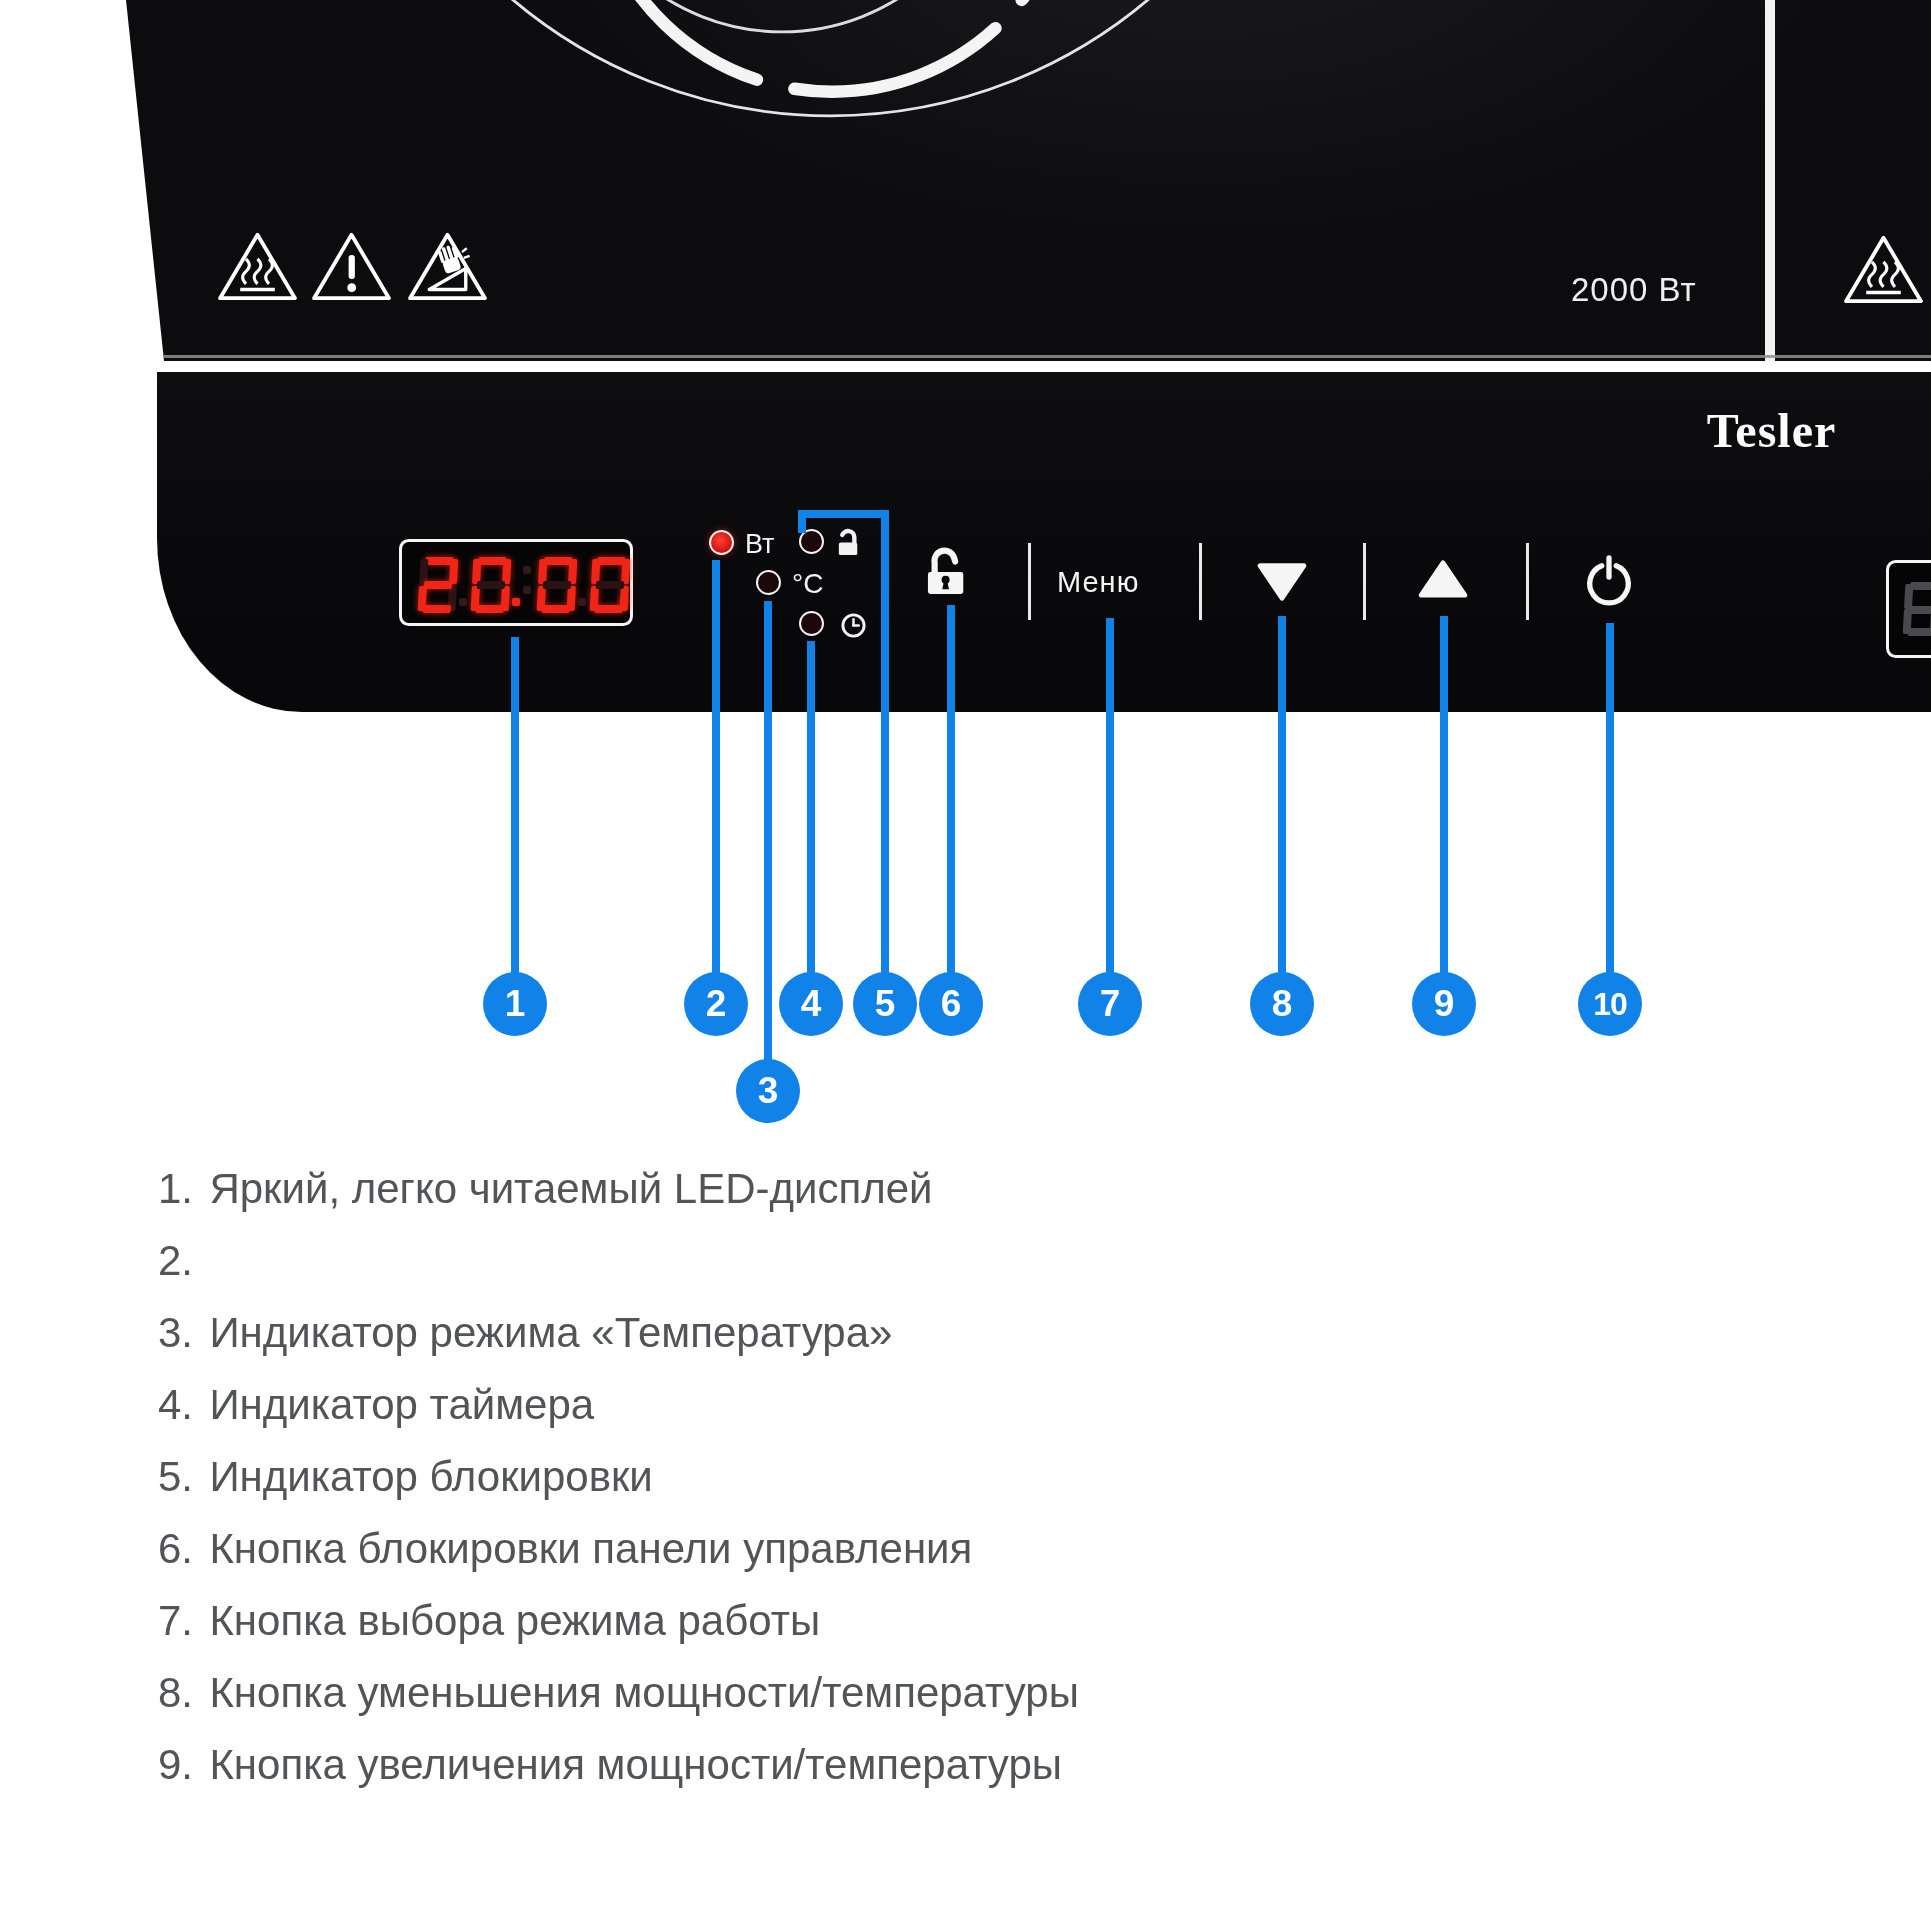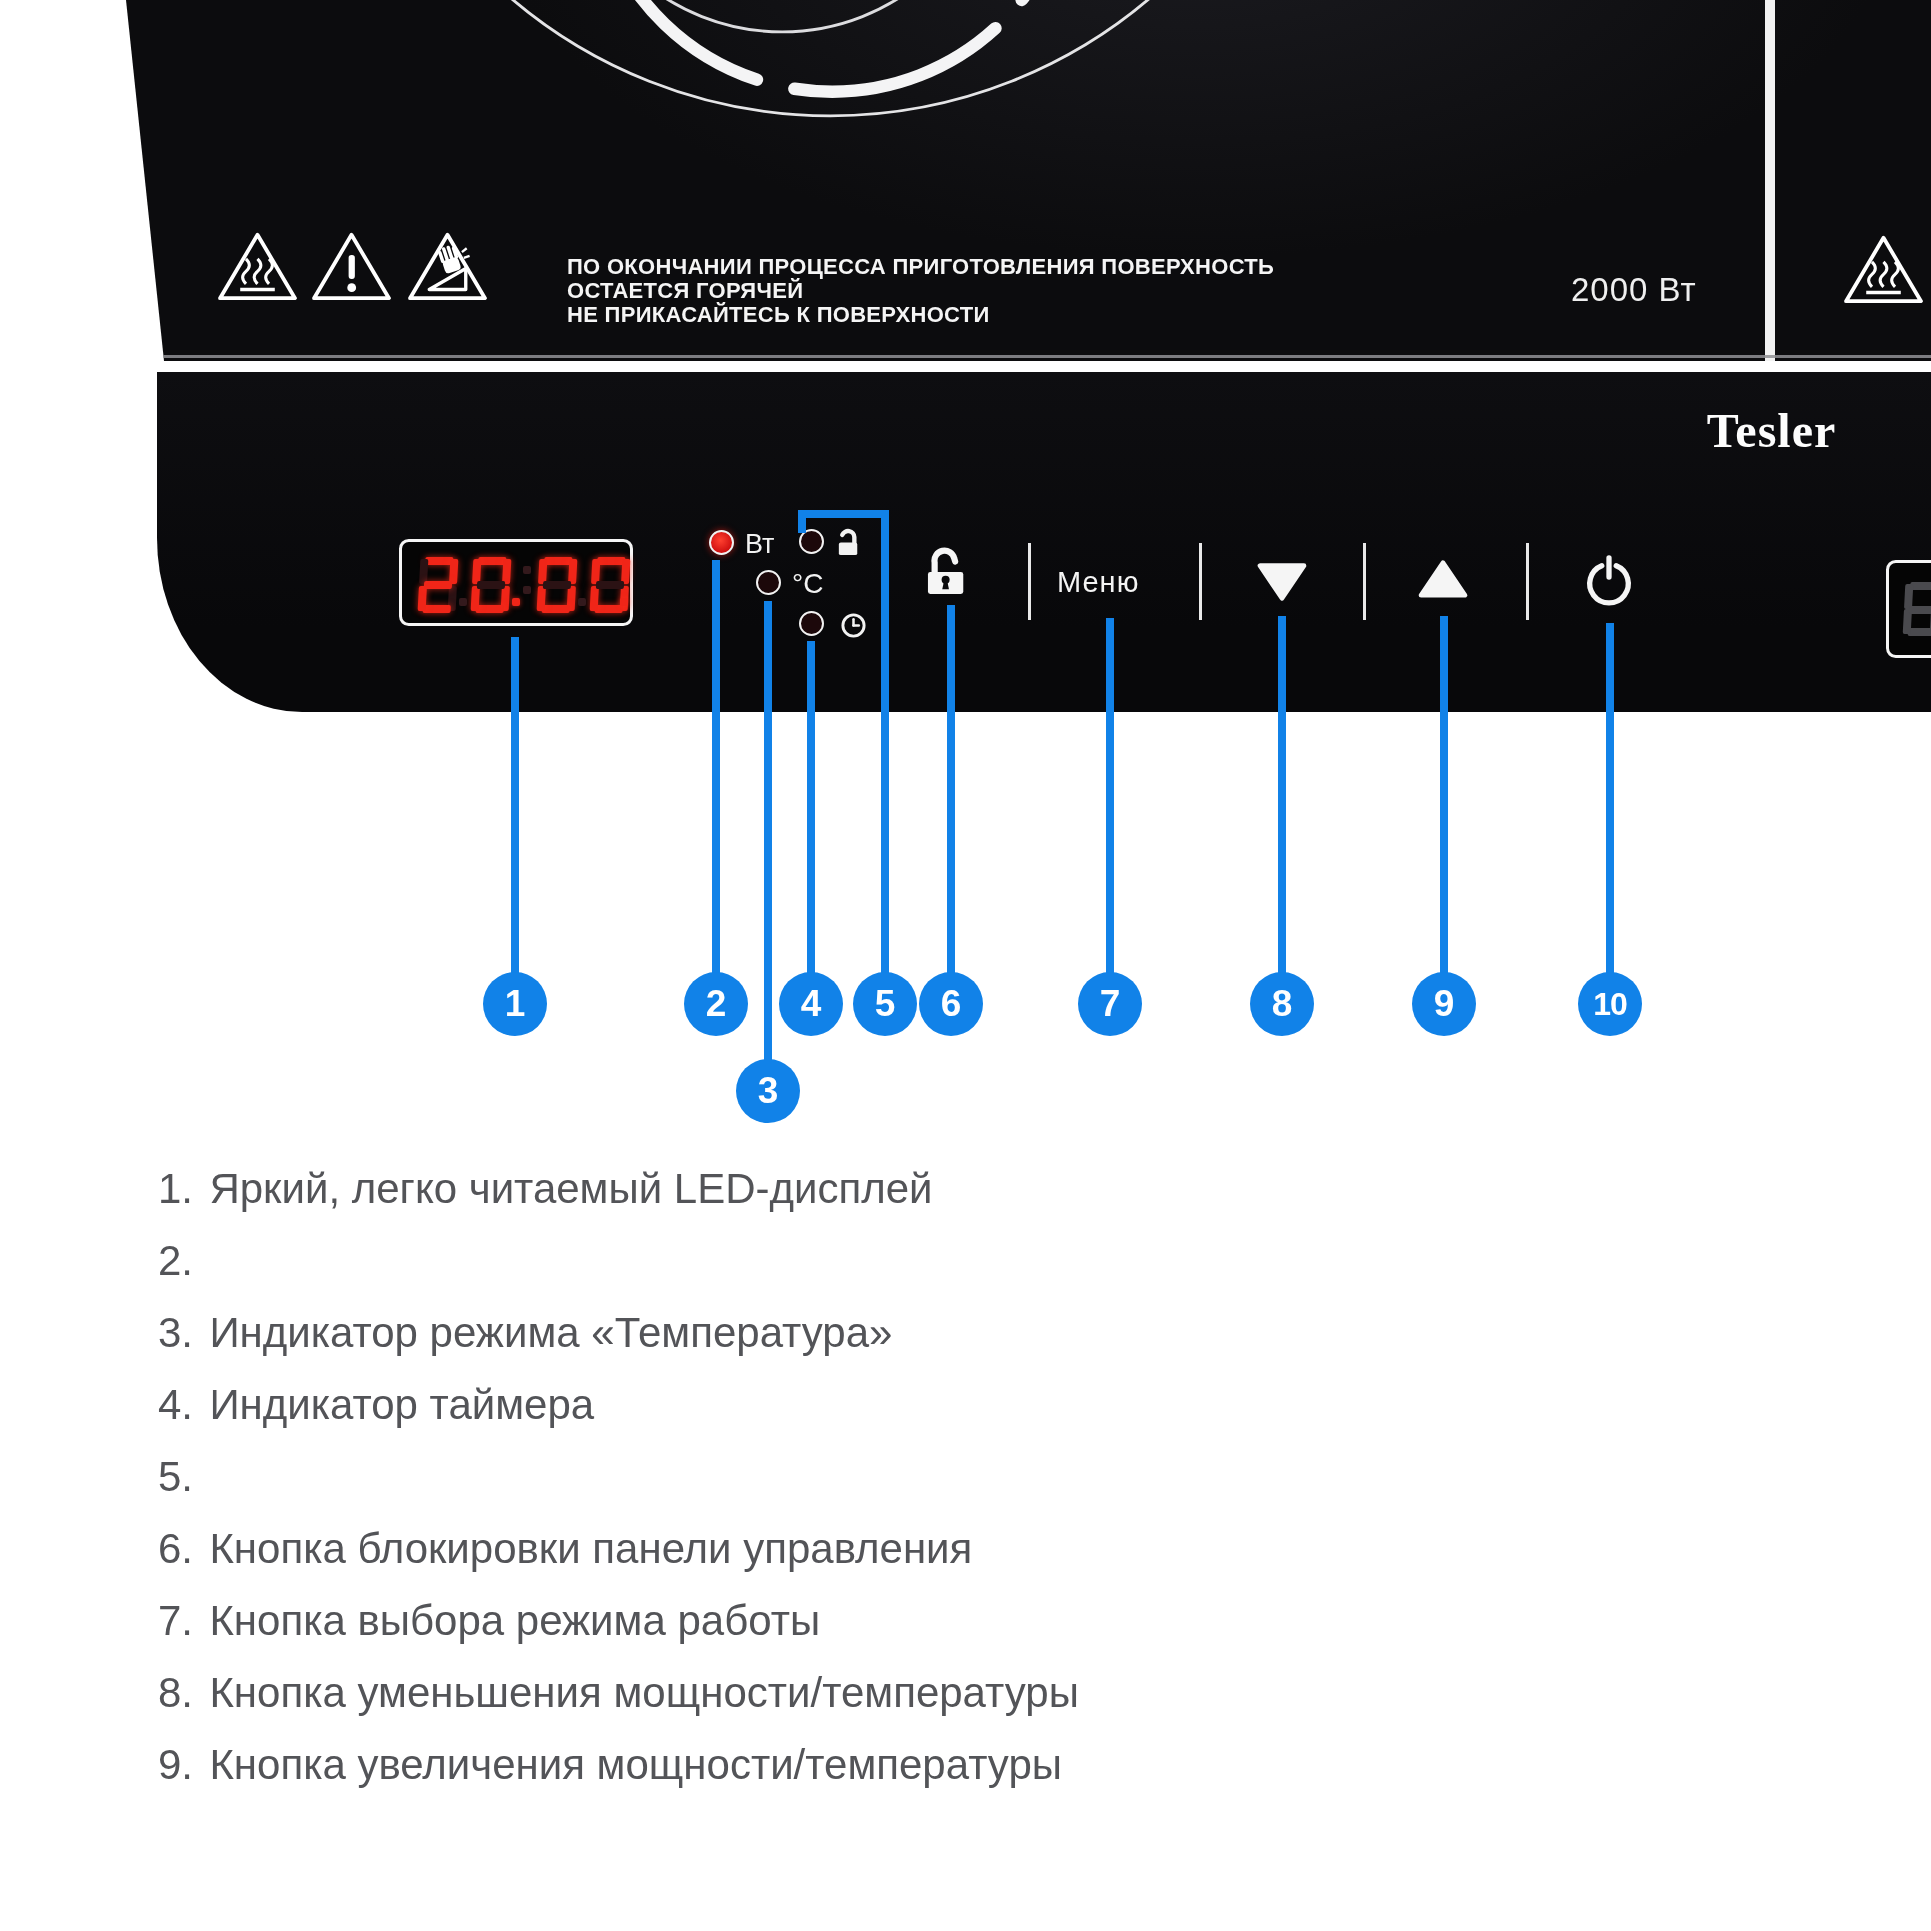--- a/index.html
+++ b/index.html
@@ -102,24 +102,20 @@
         <rect x="37" y="19" width="3.6" height="13" rx="1.8"></rect>
         <rect x="42" y="16.5" width="3.6" height="15" rx="1.8"></rect>
         <rect x="47" y="16.5" width="3.6" height="15" rx="1.8"></rect>
         <rect x="52" y="19" width="3.6" height="13" rx="1.8"></rect>
       </g>
       <line x1="58" y1="23" x2="63" y2="19" stroke="#fff" stroke-width="2.5"></line>
       <line x1="60" y1="29" x2="66" y2="27" stroke="#fff" stroke-width="2.5"></line>
       <path d="M24 62 L62 40 L62 62 Z" fill="none" stroke="#fff" stroke-width="3.5" stroke-linejoin="round"></path>
     </svg>
 
-    <div class="warn-text" style="left:567px;top:255px;width:830px">
-      <div>ПО ОКОНЧАНИИ ПРОЦЕССА ПРИГОТОВЛЕНИЯ ПОВЕРХНОСТЬ ОСТАЕТСЯ ГОРЯЧЕЙ</div>
-      <div>НЕ ПРИКАСАЙТЕСЬ К ПОВЕРХНОСТИ</div>
-    </div>
 
     <div class="power-label" style="left:1571px;top:271px">2000 Вт</div>
 
     <div class="vline" style="left:1765px"></div>
 
     <svg class="warn-tri" style="left:1842px;top:233px" width="83" height="73" viewBox="0 0 86 76">
       <polygon points="43,5 82,71 4,71" fill="none" stroke="#fff" stroke-width="4" stroke-linejoin="round"></polygon>
       <path d="M31 56 q-7 -7 0 -13 q7 -6 0 -13" fill="none" stroke="#fff" stroke-width="3.2"></path>
       <path d="M43 56 q-7 -7 0 -13 q7 -6 0 -13" fill="none" stroke="#fff" stroke-width="3.2"></path>
       <path d="M55 56 q-7 -7 0 -13 q7 -6 0 -13" fill="none" stroke="#fff" stroke-width="3.2"></path>
@@ -274,20 +270,21 @@
     <div class="lrow">
         <span class="lnum">3.</span>
         <span class="ltext">Индикатор режима «Температура»</span>
       </div>
     <div class="lrow">
         <span class="lnum">4.</span>
         <span class="ltext">Индикатор таймера</span>
       </div>
     <div class="lrow">
         <span class="lnum">5.</span>
+        <span class="ltext">Индикатор блокировки</span>
       </div>
     <div class="lrow">
         <span class="lnum">6.</span>
         <span class="ltext">Кнопка блокировки панели управления</span>
       </div>
     <div class="lrow">
         <span class="lnum">7.</span>
         <span class="ltext">Кнопка выбора режима работы</span>
       </div>
     <div class="lrow">

